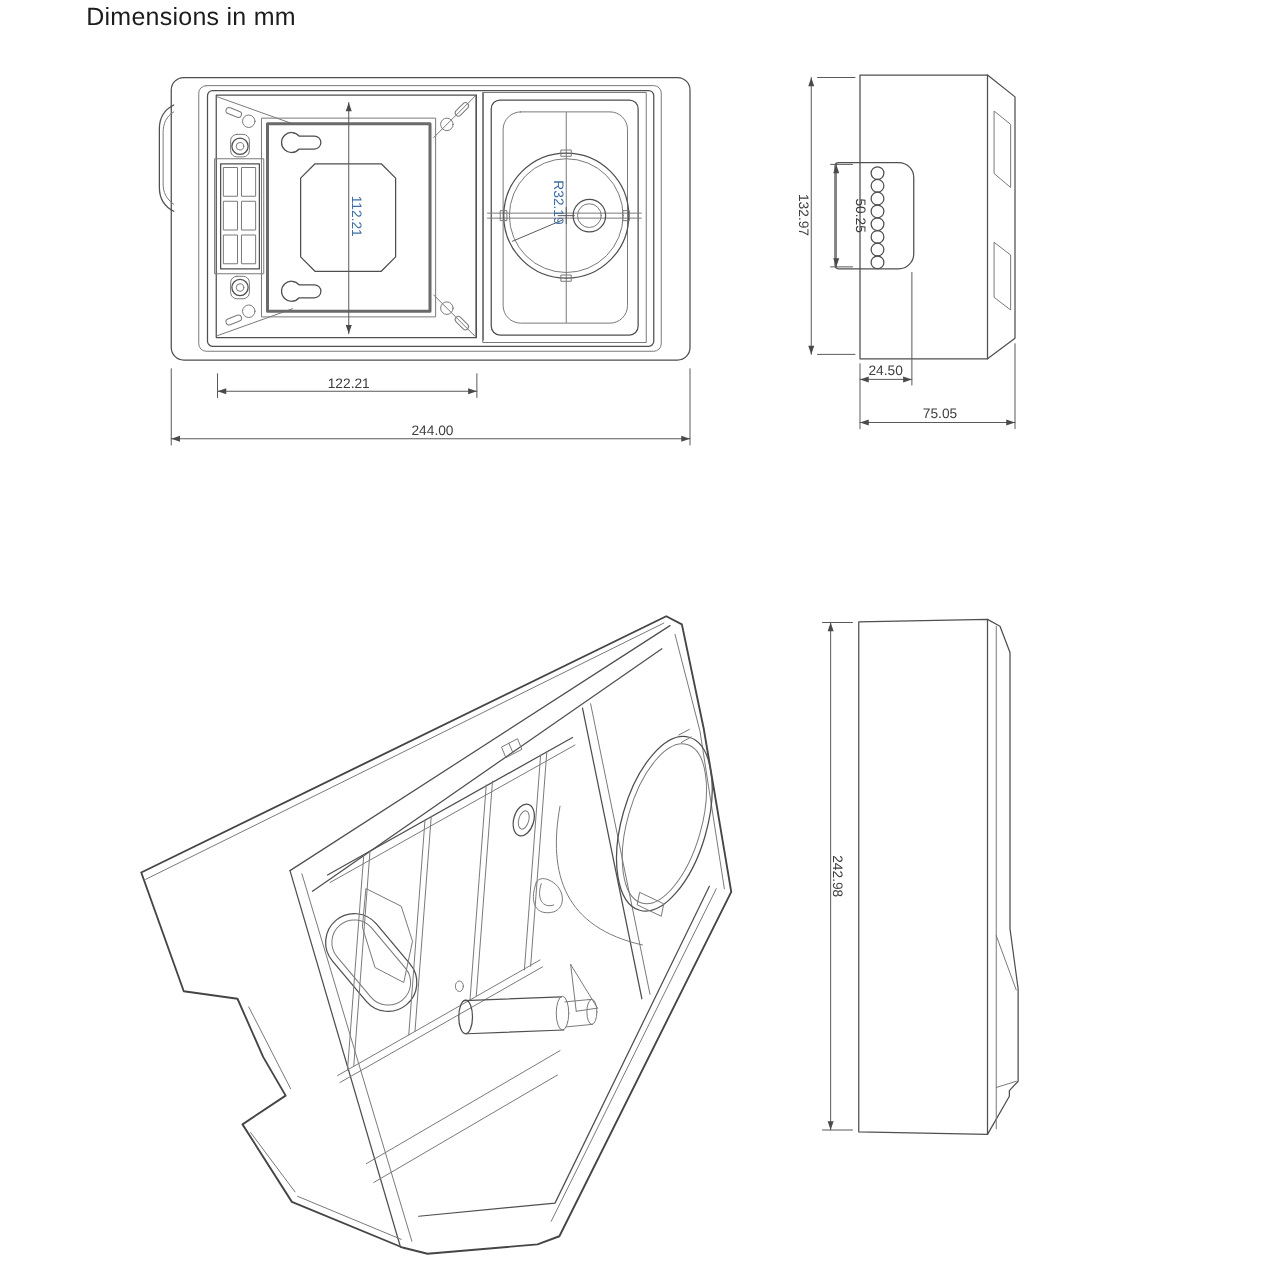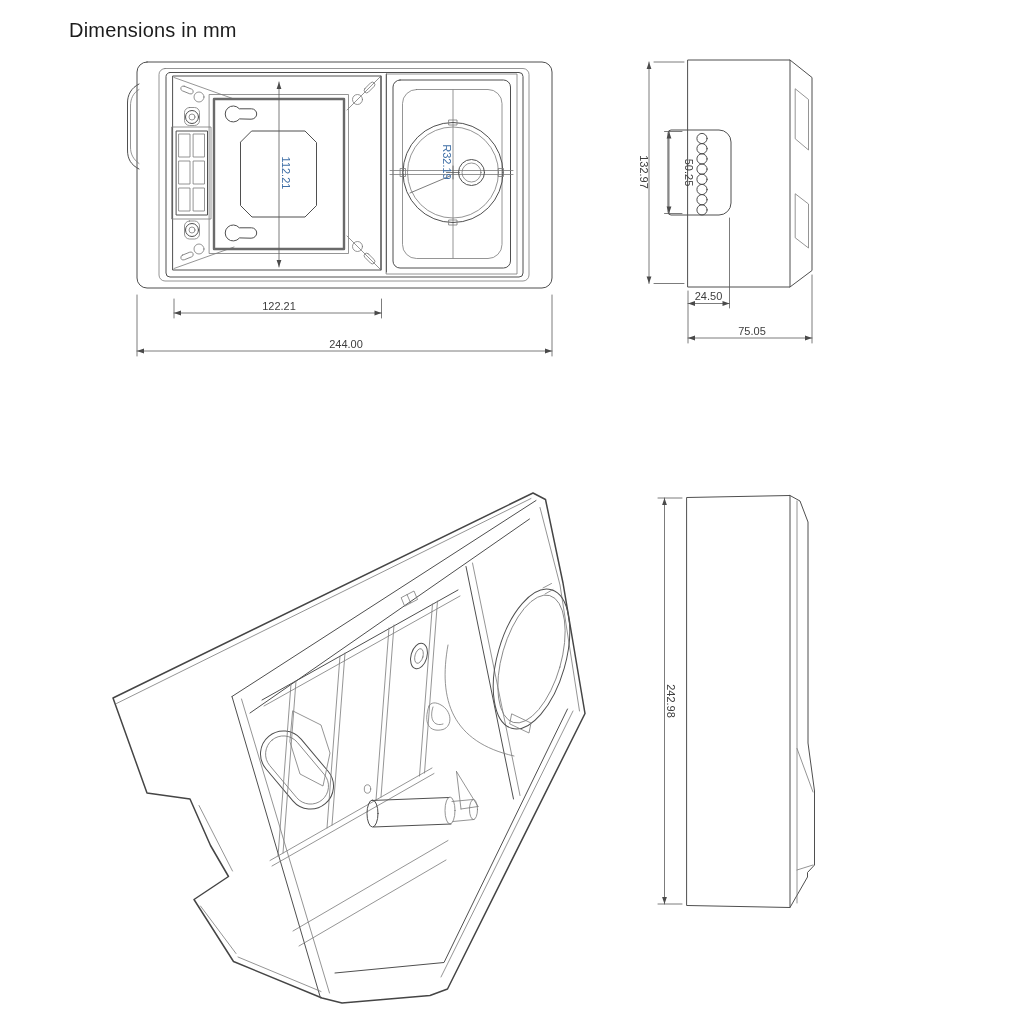--- a/index.html
+++ b/index.html
@@ -1,18 +1,18 @@
 <!DOCTYPE html>
 <html><head>
 <meta charset="utf-8">
 <style>
   html,body{margin:0;padding:0;background:#ffffff;}
   #canvas{position:relative;width:1024px;height:1024px;background:#ffffff;overflow:hidden;
           font-family:"Liberation Sans",sans-serif;}
-  #title{position:absolute;left:69px;top:3px;font-size:20px;color:#1c1c1c;letter-spacing:0.2px;margin-top:16px;}
+  #title{position:absolute;left:69px;top:3px;font-size:20px;color:#1c1c1c;letter-spacing:0.2px;}
   svg{position:absolute;left:0;top:0;}
   .ln{fill:none;stroke:#4f4f4f;stroke-width:1;stroke-linejoin:round;stroke-linecap:round;}
   .ln2{fill:none;stroke:#454545;stroke-width:1.5;stroke-linejoin:round;stroke-linecap:round;}
   .lnt{fill:none;stroke:#7a7a7a;stroke-width:0.8;stroke-linejoin:round;stroke-linecap:round;}
   .thick{fill:none;stroke:#6a6a6a;stroke-width:2.4;stroke-linejoin:round;}
   .dim{fill:none;stroke:#5a5a5a;stroke-width:0.8;stroke-linecap:round;}
   .arr{fill:#4a4a4a;stroke:none;}
   text{font-family:"Liberation Sans",sans-serif;font-size:11px;fill:#3d3d3d;}
   .blu{fill:#3f6fa6;}
 </style>

